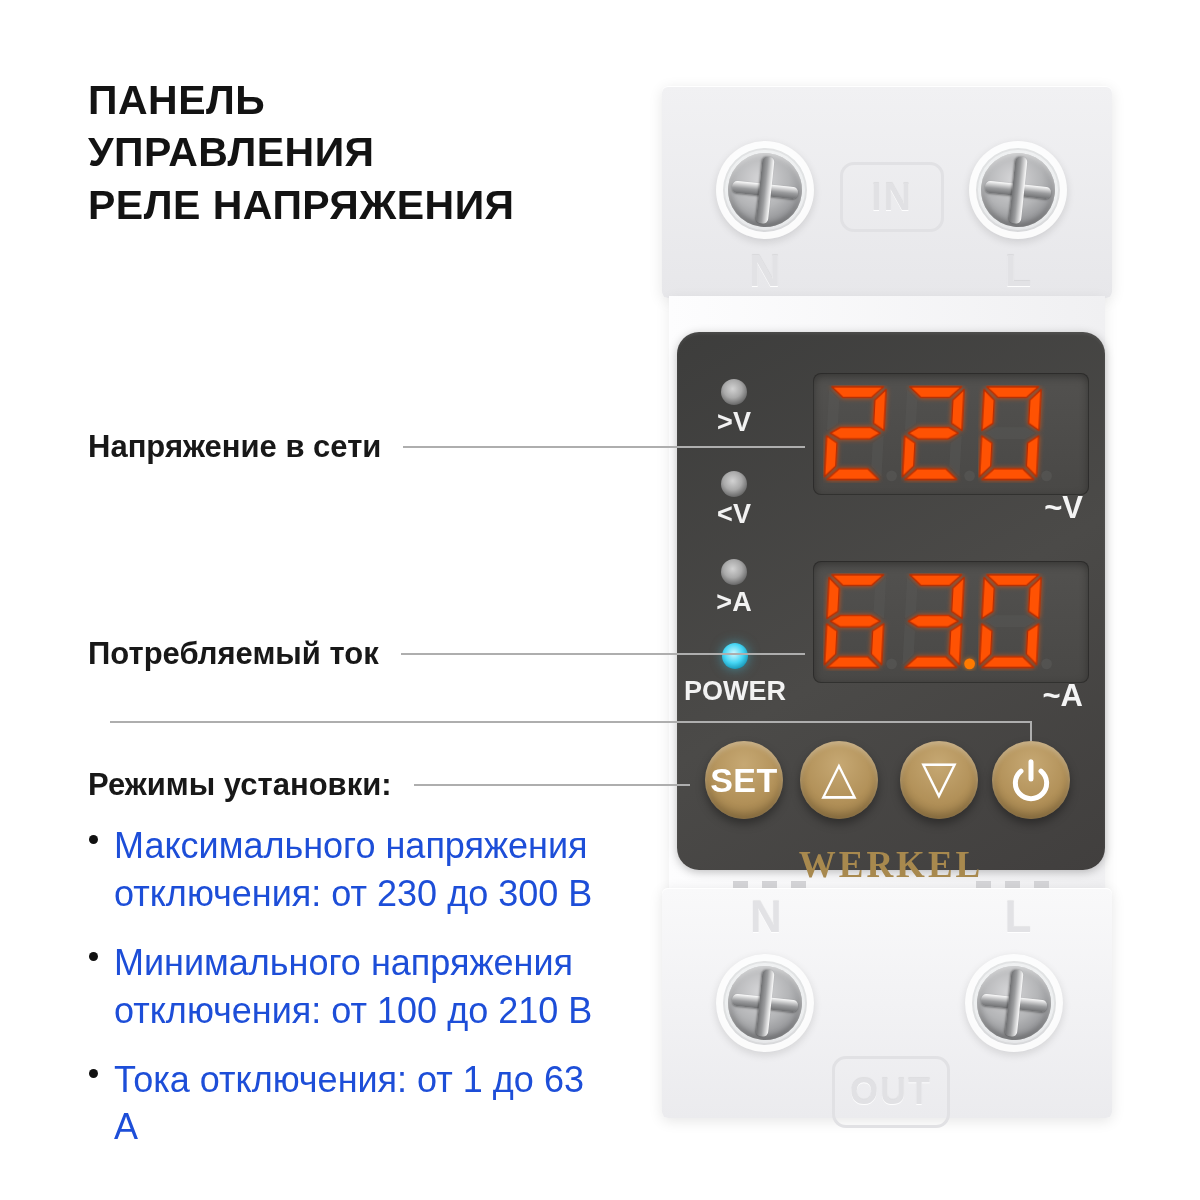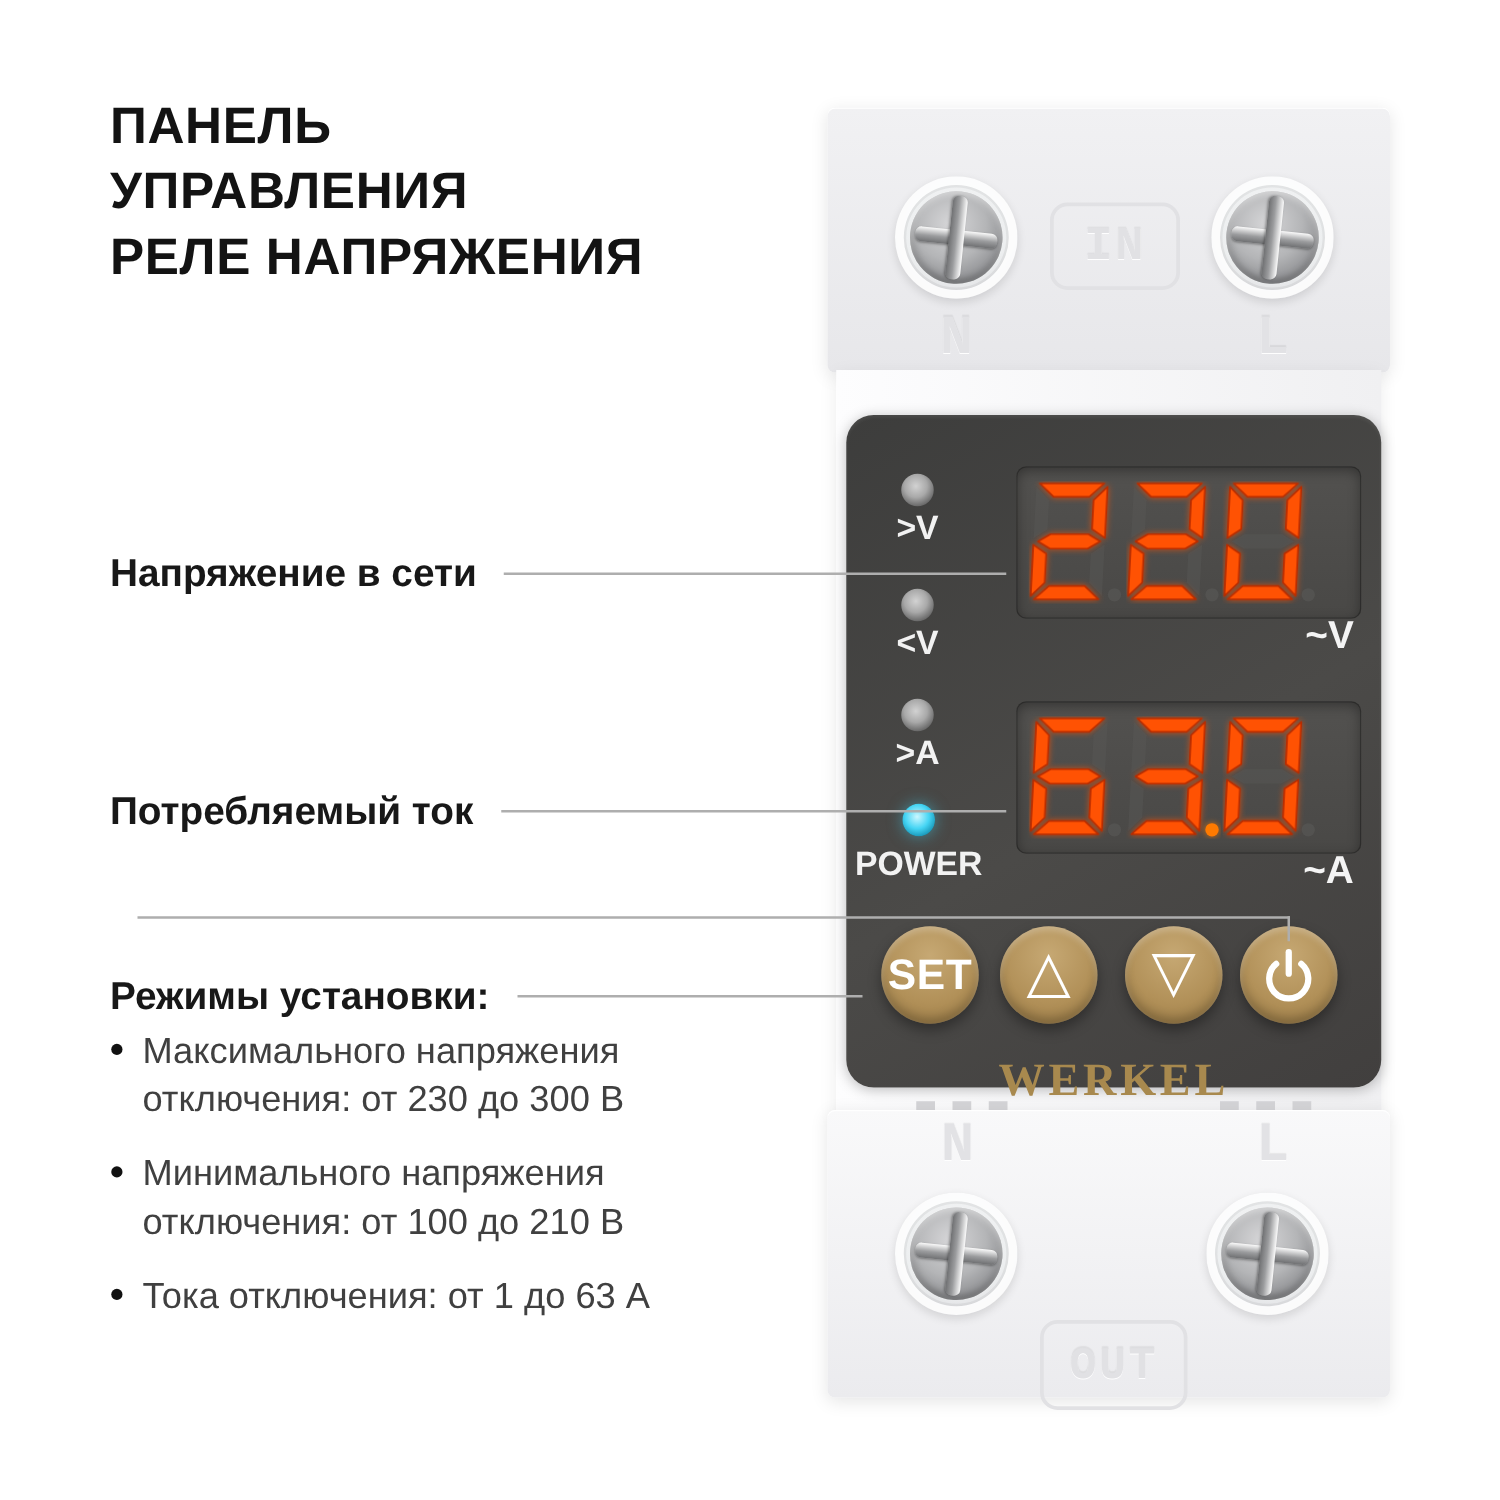--- a/index.html
+++ b/index.html
@@ -4,41 +4,41 @@
 <style>
   html,body{margin:0;padding:0;background:#ffffff;}
   .stage{position:relative;width:1200px;height:1200px;background:#ffffff;overflow:hidden;
          font-family:"Liberation Sans", sans-serif;}
 
   
   .title{position:absolute;left:88px;top:74px;margin:0;width:560px;
          font-size:41px;font-weight:800;line-height:1.28;letter-spacing:.5px;
          color:#131313;white-space:pre-line;}
 
-  .callout{position:absolute;left:88px;display:flex;align-items:center;height:40px;z-index:6;margin-top:12px;}
+  .callout{position:absolute;left:88px;display:flex;align-items:center;height:40px;z-index:6;}
   .callout-text{font-size:31px;font-weight:700;color:#181818;white-space:nowrap;}
   .callout-line{flex:1 1 auto;height:2px;background:#aeaeae;margin-left:22px;position:relative;}
   .c1{top:427px;width:717px;}
-  .c2{top:617px;width:717px;}
+  .c2{top:634px;width:717px;}
   .c3{top:702px;width:944px;}
   .c3 .callout-line::after{content:'';position:absolute;right:0;top:0;width:2px;height:20px;background:#aeaeae;}
   .c4{top:765px;width:602px;}
 
   .modes{position:absolute;left:86px;top:822px;width:510px;list-style:none;margin:0;padding:0;}
   .modes li{position:relative;padding-left:28px;margin-bottom:21px;
-            font-size:29px;line-height:1.33;color:#404040;white-space:pre-line;}
+            font-size:36px;line-height:1.33;color:#1d4ed8;white-space:pre-line;}
   .modes li::before{content:'';position:absolute;left:3px;top:13px;width:9px;height:9px;
                     border-radius:50%;background:#111;}
 
   
   .device{position:absolute;left:660px;top:86px;width:453px;height:1032px;}
 
   .terminal{position:absolute;left:2px;width:450px;border-radius:6px;
             background:linear-gradient(180deg,#f1f1f3,#e7e7ea);
-            box-shadow:0 3px 14px rgba(0,0,0,.10), inset 0 1px 0 #ffffff;font-family:Liberation Mono, monospace;}
+            box-shadow:0 3px 14px rgba(0,0,0,.10), inset 0 1px 0 #ffffff;}
   .terminal-top{top:0;height:212px;}
   .terminal-bottom{top:802px;height:230px;background:linear-gradient(180deg,#f9f9fa,#ebebee);}
 
   .mid-body{position:absolute;left:9px;top:210px;width:436px;height:600px;
             background:linear-gradient(90deg,#fdfdfe,#f0f0f2);
             box-shadow:0 4px 14px rgba(0,0,0,.08);}
 
   .tabs{position:absolute;top:795px;display:flex;gap:14px;}
   .tabs span{width:15px;height:10px;background:#d5d5d8;border-radius:0 0 3px 3px;}
   .tabs-left{left:73px}.tabs-right{left:316px}

